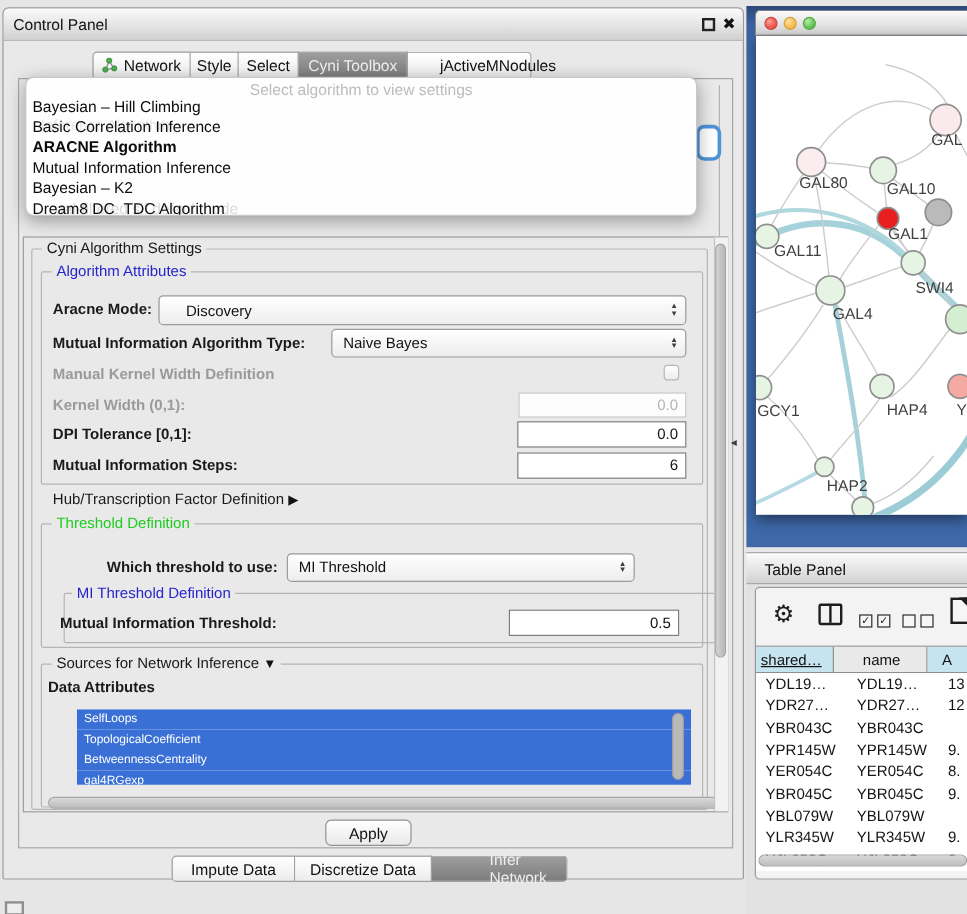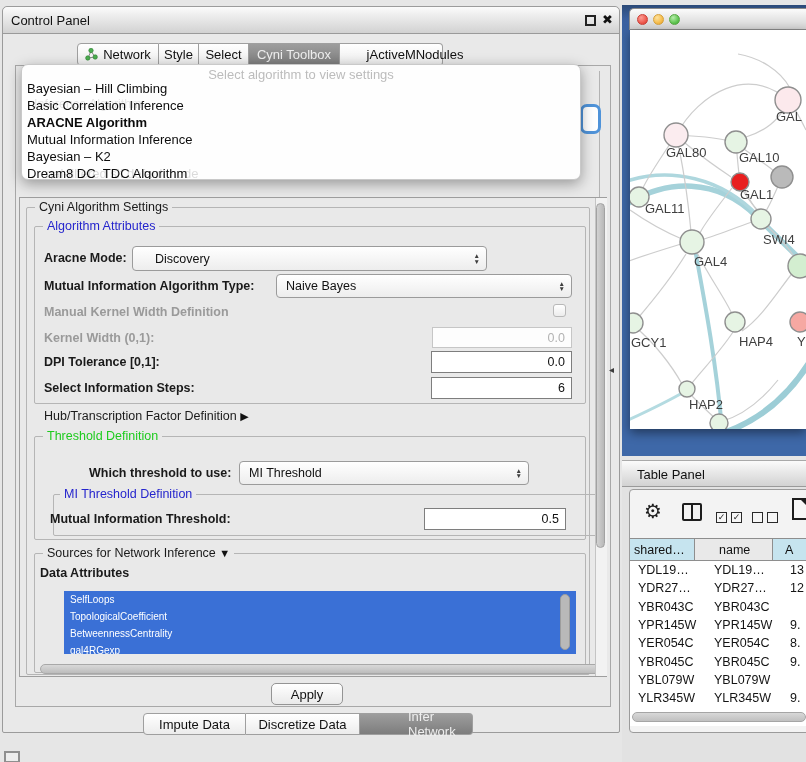--- a/index.html
+++ b/index.html
@@ -141,21 +141,21 @@
 
       <div class="group" style="left:6px; top:9px; width:564px; height:468px;">
         <span class="legend" style="left:8px;">Cyni Algorithm Settings</span>
       </div>
 
       <div class="group" style="left:14px; top:28px; width:552px; height:178px;">
         <span class="legend blue" style="left:8px;">Algorithm Attributes</span>
       </div>
 
       <span class="lab" style="left:24px; top:53px;">Aracne Mode:</span>
-      <div class="combo" style="left:112px; top:48px; width:355px; height:25px;padding-left:22px;">
+      <div class="combo" style="left:112px; top:48px; width:440px; height:25px;padding-left:22px;">
         <span>Discovery</span>
         <span class="arr">
             <span>▲</span>
             <span>▼</span>
           </span>
       </div>
 
       <span class="lab" style="left:24px; top:81px;">Mutual Information Algorithm Type:</span>
       <div class="combo" style="left:256px; top:76px; width:296px; height:24px;">
         <span>Naive Bayes</span>
@@ -171,21 +171,21 @@
       <span class="lab dis" style="left:24px; top:133px;">Kernel Width (0,1):</span>
       <div class="tfield dis" style="left:412px; top:129px; width:140px; height:21px;">
         <span>0.0</span>
       </div>
 
       <span class="lab" style="left:24px; top:157px;">DPI Tolerance [0,1]:</span>
       <div class="tfield" style="left:411px; top:153px; width:141px; height:22px;">
         <span>0.0</span>
       </div>
 
-      <span class="lab" style="left:24px; top:183px;">Select Information Steps:</span>
+      <span class="lab" style="left:24px; top:183px;">Mutual Information Steps:</span>
       <div class="tfield" style="left:411px; top:179px; width:141px; height:22px;">
         <span>6</span>
       </div>
 
       <span class="lab plain" style="left:24px; top:211px;">
         <span>Hub/Transcription Factor Definition</span>
         <span class="tri"> ▶</span>
       </span>
 
       <div class="group" style="left:14px; top:238px; width:552px; height:104px;">
@@ -344,21 +344,21 @@
   <div class="abs tp-window">
     <span class="abs gear">⚙</span>
     <span class="abs split-ic"></span>
     <span class="cbx" style="left:86px; top:22px;">✓</span>
     <span class="cbx" style="left:101px; top:22px;">✓</span>
     <span class="cbx" style="left:122px; top:22px;"></span>
     <span class="cbx" style="left:137px; top:22px;"></span>
     <span class="abs doc-ic"></span>
 
     <div class="abs th-row">
-      <div class="th blue" style="width:65px; padding-left:4px;">
+      <div class="th blue" style="width:65px; padding-left:4px;text-decoration:underline;">
         <span>shared…</span>
       </div>
       <div class="th" style="width:78px; padding-left:24px;">
         <span>name</span>
       </div>
       <div class="th blue" style="width:83px; padding-left:12px;">
         <span>A</span>
       </div>
     </div>
 

